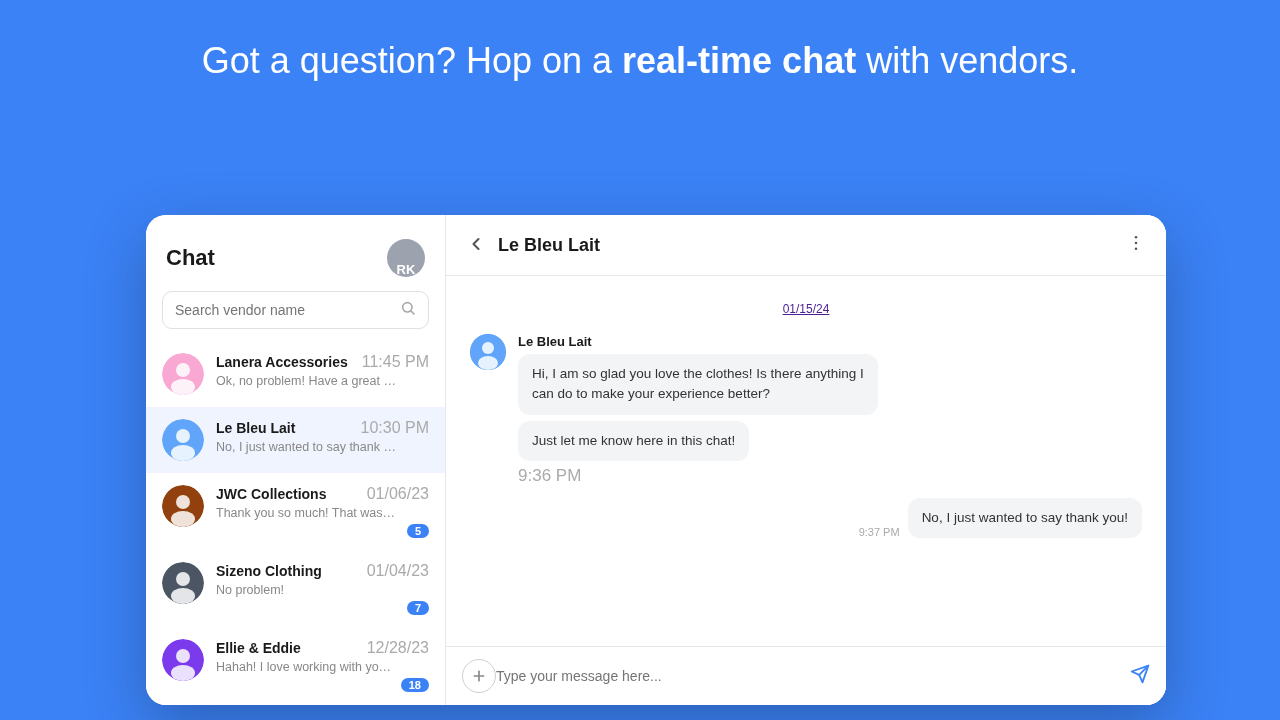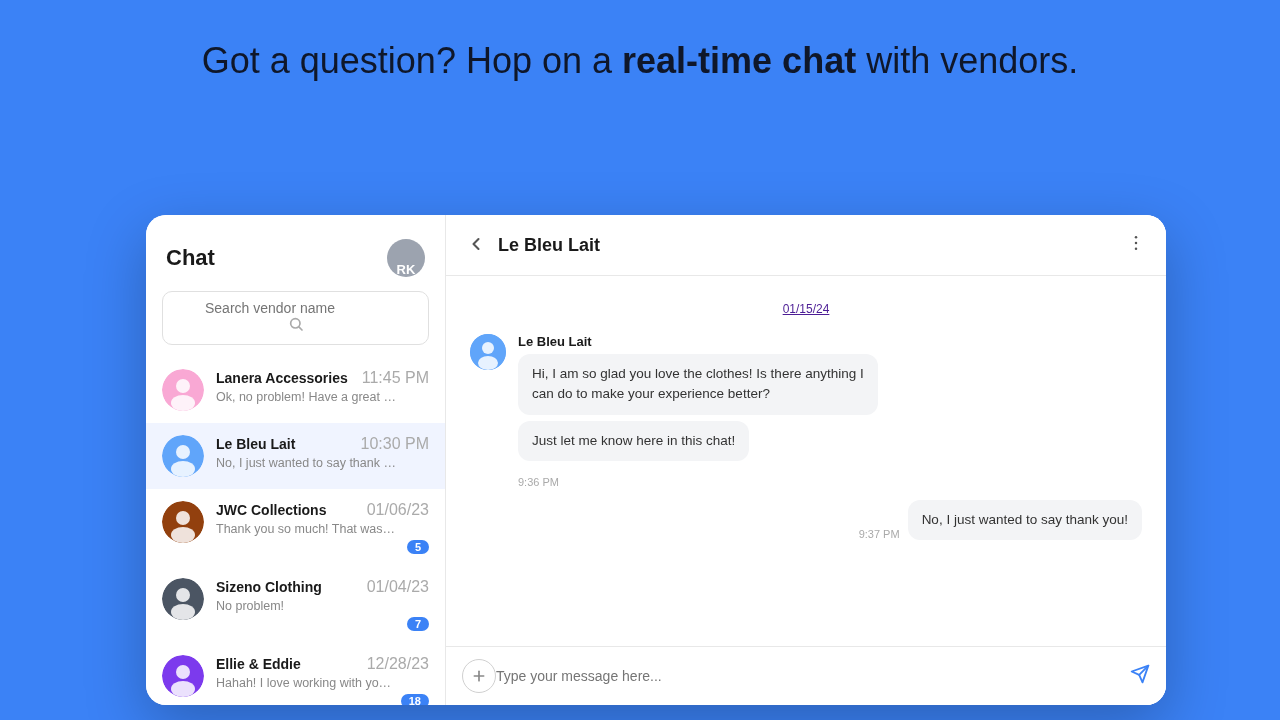--- a/index.html
+++ b/index.html
@@ -8,21 +8,21 @@
       height: 720px;
       background: #3B82F6;
       font-family: -apple-system, BlinkMacSystemFont, 'Segoe UI', sans-serif;
       overflow: hidden;
       position: relative;
     }
 
     .hero-text {
       text-align: center;
       padding: 38px 0 30px;
-      color: #0f172a;
+      color: #ffffff;
       font-size: 36px;
       font-weight: 400;
       line-height: 1.3;
     }
     .hero-text strong {
       font-weight: 800;
     }
 
     .app-window {
       position: absolute;
@@ -74,21 +74,20 @@
     }
 
     .search-bar {
       margin: 0 16px 12px;
       display: flex;
       align-items: center;
       border: 1.5px solid #e0e0e0;
       border-radius: 10px;
       padding: 8px 12px;
       background: #fff;
-      flex-direction: column;
     }
 
     .search-input {
       border: none;
       outline: none;
       flex: 1;
       font-size: 14px;
       color: #aaa;
       background: transparent;
     }
@@ -290,23 +289,23 @@
       border-radius: 12px;
       padding: 10px 14px;
       font-size: 13.5px;
       color: #333;
       display: inline-block;
       max-width: 340px;
       line-height: 1.5;
     }
 
     .msg-time {
-      font-size: 11px;
+      font-size: 17px;
       color: #aaa;
-      margin-top: 15px;
+      margin-top: 5px;
     }
 
     .msg-right-row {
       display: flex;
       justify-content: flex-end;
       align-items: flex-end;
       gap: 8px;
       flex-direction: column;
       align-items: flex-end;
     }

